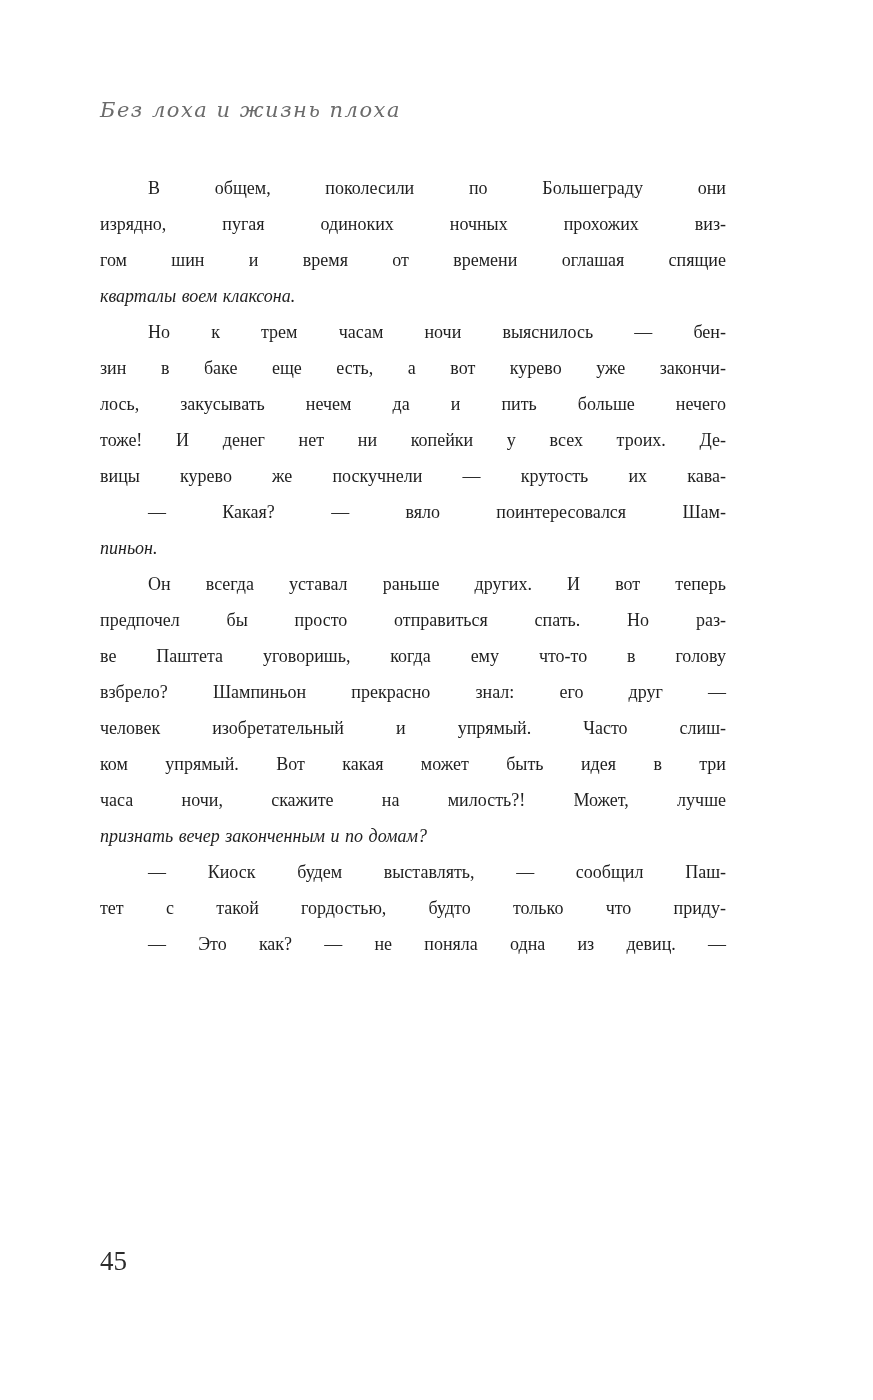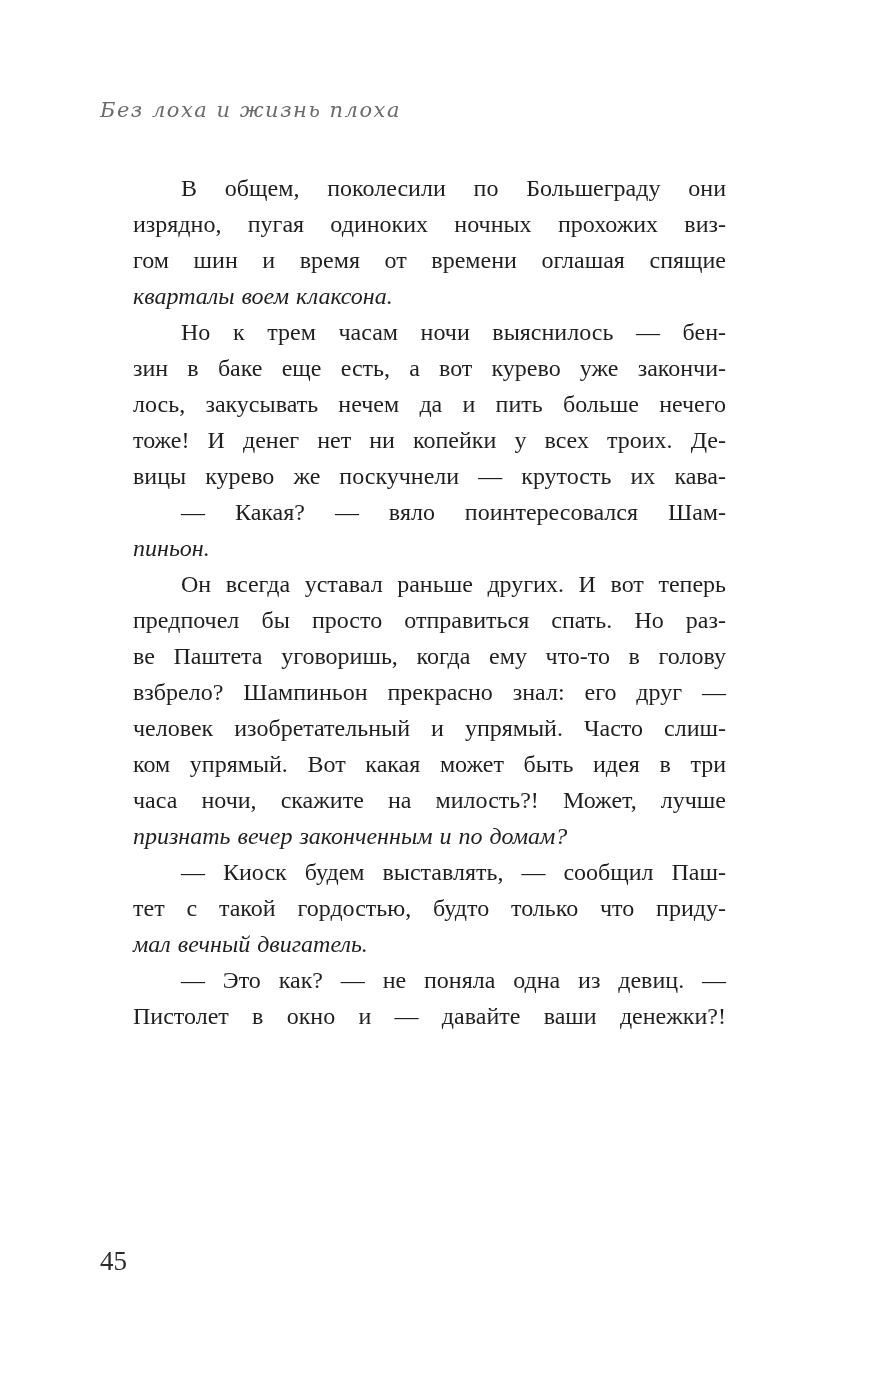--- a/index.html
+++ b/index.html
@@ -30,27 +30,26 @@
     top: 170px;
     left: 100px;
     width: 626px;
   }
   .paragraph {
     margin: 0;
     padding: 0;
   }
   .line {
     font-family: "Liberation Serif", serif;
-    font-size: 24px;
+    font-size: 18px;
     line-height: 36px;
     color: #1f1f1f;
     text-align: justify;
     text-align-last: justify;
     word-spacing: 1px;
-    margin-left: 33px;
   }
   .line.last {
     text-align-last: left;
     font-style: italic;
   }
   .line.indent {
     text-indent: 48px;
   }
   .page-number {
     position: absolute;
@@ -98,23 +97,21 @@
     <div class="line">взбрело? Шампиньон прекрасно знал: его друг —</div>
     <div class="line">человек изобретательный и упрямый. Часто слиш-</div>
     <div class="line">ком упрямый. Вот какая может быть идея в три</div>
     <div class="line">часа ночи, скажите на милость?! Может, лучше</div>
     <div class="line last">признать вечер законченным и по домам?</div>
   </div>
 
   <div class="paragraph">
     <div class="line indent">— Киоск будем выставлять, — сообщил Паш-</div>
     <div class="line">тет с такой гордостью, будто только что приду-</div>
-    <div class="line last">мал вечный двигатель.</div>
   </div>
 
   <div class="paragraph">
     <div class="line indent">— Это как? — не поняла одна из девиц. —</div>
-    <div class="line">Пистолет в окно и — давайте ваши денежки?!</div>
   </div>
 
 </div>
 
 <div class="page-number">45</div>
 
 </body></html>

